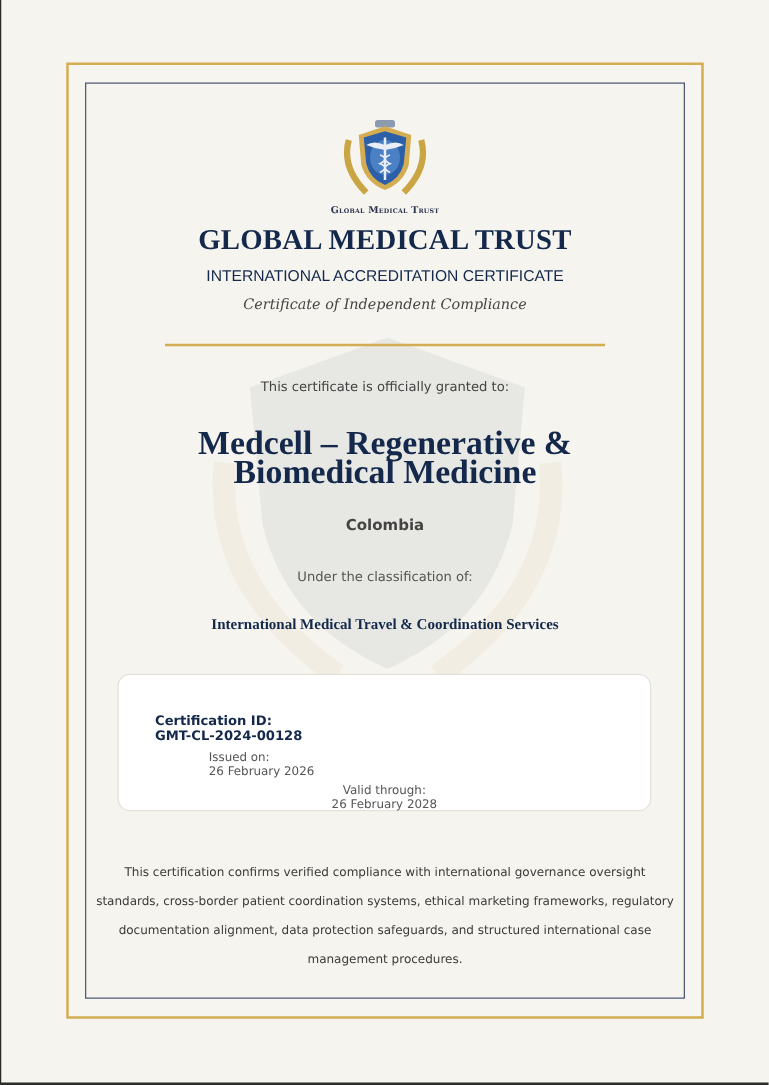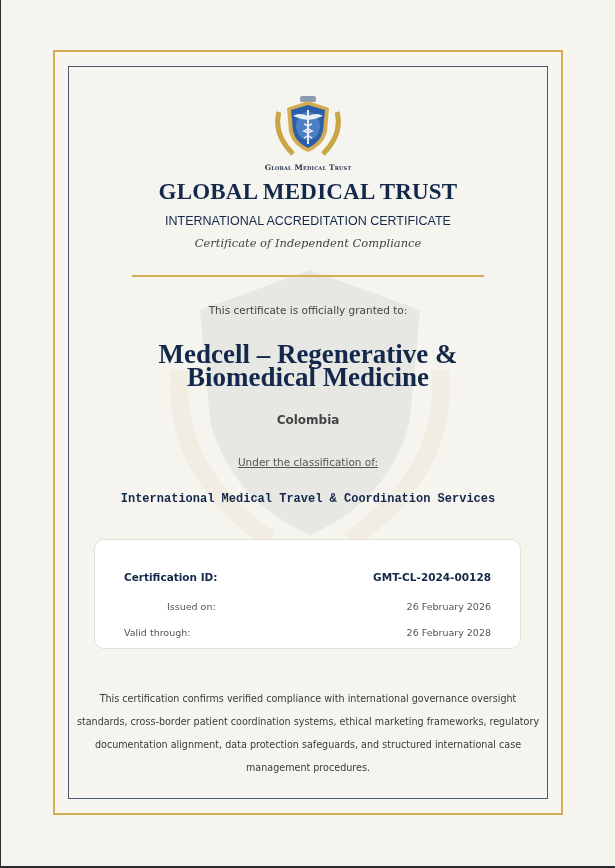--- a/index.html
+++ b/index.html
@@ -46,32 +46,32 @@
       top: 304px; font-family: "DejaVu Sans", sans-serif; font-size: 10.5px; color: #444;
     }
     .org-name {
       top: 343px; left: 118px; width: 380px; font-family: "Liberation Serif", "DejaVu Serif", serif;
       font-weight: bold; font-size: 27px; color: #13284b; line-height: 23px;
     }
     .country {
       top: 413px; font-family: "DejaVu Sans", sans-serif; font-size: 12px; color: #444; font-weight: bold;
     }
     .under {
-      top: 456px; font-family: "DejaVu Sans", sans-serif; font-size: 10.5px; color: #555; text-decoration: underline;
+      top: 456px; font-family: "DejaVu Sans", sans-serif; font-size: 10.5px; color: #555;
     }
     .classification {
-      top: 492px; font-family: Liberation Mono, monospace; font-size: 12px; color: #13284b; font-weight: bold;
+      top: 492px; font-family: Liberation Serif, serif; font-size: 12px; color: #13284b; font-weight: bold;
     }
     .details-card {
       position: absolute; left: 94px; top: 539px; width: 427px; height: 110px;
       background: #ffffff; border: 1px solid #e3e1da; border-radius: 10px; box-sizing: border-box;
     }
     .detail-row {
       position: absolute; left: 29px; right: 29px; display: flex; justify-content: space-between;
-      font-family: "DejaVu Sans", sans-serif; font-size: 9.5px; color: #555;
+      font-family: "DejaVu Sans", sans-serif; font-size: 9.5px; color: #555; flex-direction: column;
     }
     .detail-row.id { top: 31px; font-size: 10.5px; font-weight: bold; color: #13284b; }
     .detail-row.issued { top: 61px; margin-left: 43px; }
     .detail-row.valid { top: 87px; text-align: center; }
     .statement {
       position: absolute; left: 74px; top: 687px; width: 468px; text-align: center;
       font-family: "DejaVu Sans", sans-serif; font-size: 9.6px; line-height: 23px; color: #3a3a3a;
     }
   </style>
 </head>

